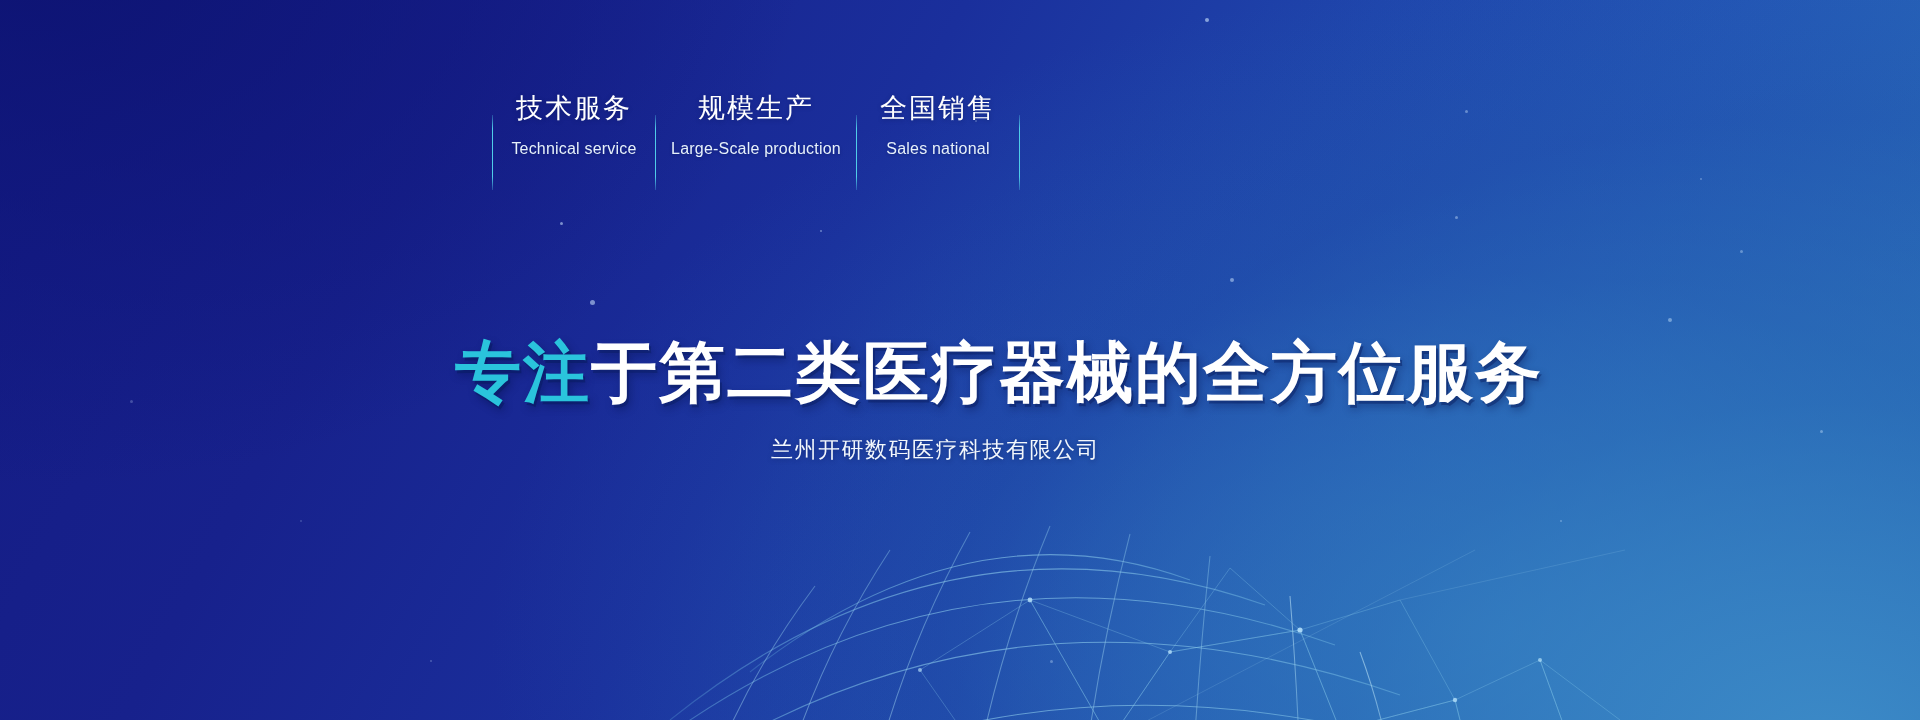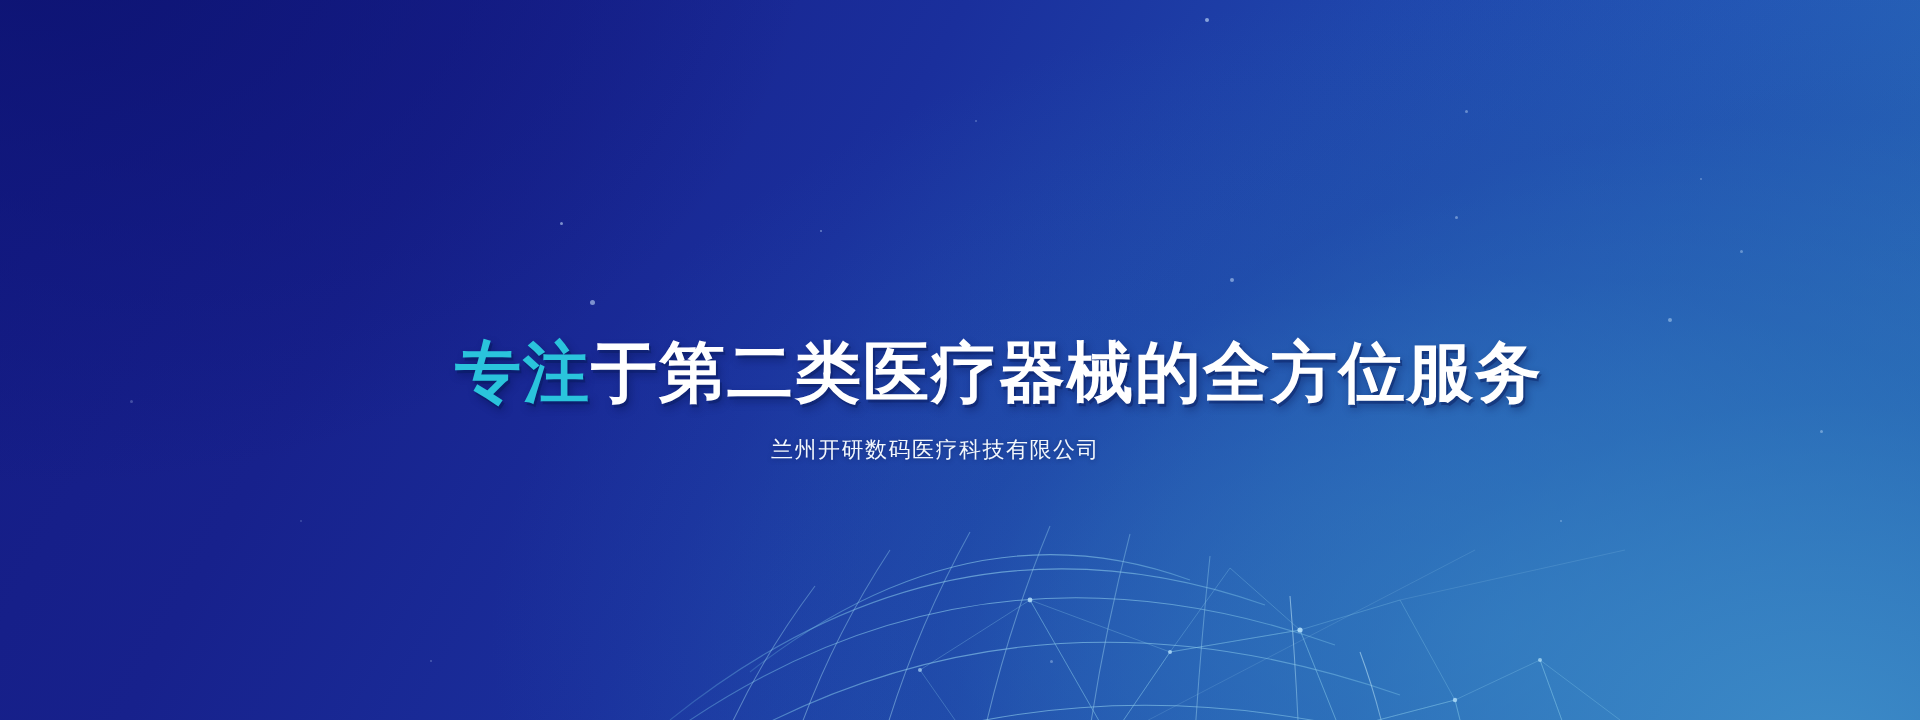--- a/index.html
+++ b/index.html
@@ -261,20 +261,45 @@
     <span class="pt" style="left:1740px; top:250px; width:3px;  height:3px;  opacity:.38;"></span>
     <span class="pt" style="left:130px;  top:400px; width:3px;  height:3px;  opacity:.25;"></span>
     <span class="pt" style="left:300px;  top:520px; width:2px;  height:2px;  opacity:.22;"></span>
     <span class="pt" style="left:1820px; top:430px; width:3px;  height:3px;  opacity:.40;"></span>
     <span class="pt" style="left:1560px; top:520px; width:2px;  height:2px;  opacity:.35;"></span>
     <span class="pt" style="left:1050px; top:660px; width:3px;  height:3px;  opacity:.35;"></span>
     <span class="pt" style="left:430px;  top:660px; width:2px;  height:2px;  opacity:.28;"></span>
     <span class="pt" style="left:975px;  top:120px; width:2px;  height:2px;  opacity:.30;"></span>
   </div>
 
+  <div class="topnav">
+
+    <div class="divider"></div>
+
+    <div class="nav-cell">
+      <span class="nav-cn">技术服务</span>
+      <span class="nav-en">Technical service</span>
+    </div>
+
+    <div class="divider"></div>
+
+    <div class="nav-cell wide">
+      <span class="nav-cn">规模生产</span>
+      <span class="nav-en">Large-Scale production</span>
+    </div>
+
+    <div class="divider"></div>
+
+    <div class="nav-cell">
+      <span class="nav-cn">全国销售</span>
+      <span class="nav-en">Sales national</span>
+    </div>
+
+    <div class="divider"></div>
+  </div>
 
   <h1 class="headline">
     <span class="accent">专注</span><span class="plain">于第二类医疗器械的全方位服务</span>
   </h1>
 
   <div class="subtitle">兰州开研数码医疗科技有限公司</div>
 
 </div>
 
 </body></html>

